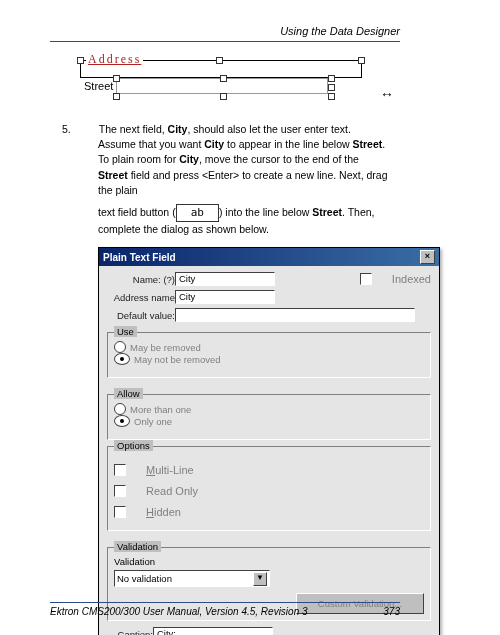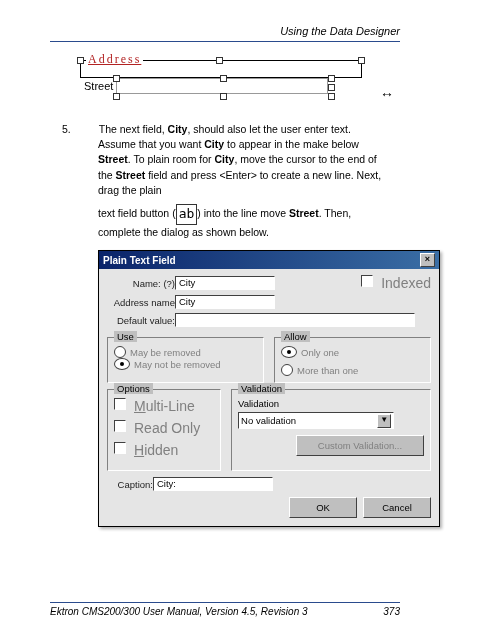--- a/index.html
+++ b/index.html
@@ -80,22 +80,22 @@
     font-size: 10.5px;
     line-height: 1.45;
     margin: 6px 10px 6px 30px;
     text-indent: -18px;
     padding-left: 18px;
   }
   .step-para .num { display: inline-block; width: 16px; }
   .inline-icon {
     display: inline-block;
     border: 1px solid #333;
-    padding: 0 2px;
-    font-size: 13px;
+    padding: 0 14px;
+    font-size: 11px;
     vertical-align: middle;
     font-family: monospace;
   }
   .step-para2 {
     font-size: 10.5px;
     line-height: 1.45;
     margin: 4px 10px 10px 48px;
   }
 
   
@@ -146,22 +146,22 @@
     height: 14px;
     padding: 0 3px;
     font-size: 9.5px;
     box-sizing: border-box;
   }
   .row .inp.w1 { width: 100px; }
   .row .inp.w2 { width: 240px; }
   .chk {
     display: inline-flex;
     align-items: flex-start;
-    gap: 8px;
-    font-size: 14px;
+    gap: 20px;
+    font-size: 11px;
   }
   .chk .box {
     width: 10px; height: 10px;
     border: 1px solid #404040;
     border-right-color: #fff;
     border-bottom-color: #fff;
     background: #fff;
     display: inline-block;
   }
   .rad {
@@ -196,23 +196,24 @@
   .groupbox .legend {
     position: absolute;
     top: -7px; left: 6px;
     background: #bfbfbf;
     padding: 0 3px;
     font-size: 9.5px;
   }
   .two-col {
     display: flex;
     gap: 10px;
+    flex-direction: column;
   }
   .two-col > div { flex: 1; }
-  .opt-col .chk { display: flex; margin-bottom: 6px; }
+  .opt-col .chk { display: flex; margin-bottom: 6px; margin-top: 9px; }
   .sel {
     border: 1px solid #404040;
     border-right-color: #fff;
     border-bottom-color: #fff;
     background: #fff;
     height: 15px;
     width: 150px;
     font-size: 9.5px;
     padding: 0 2px;
     display: flex;
@@ -287,24 +288,24 @@
     <div class="handle" style="left:248px;top:15px"></div>
     <div class="handle" style="left:33px;top:33px"></div>
     <div class="handle" style="left:140px;top:33px"></div>
     <div class="handle" style="left:248px;top:33px"></div>
     <div class="handle" style="left:248px;top:24px"></div>
     <div class="arrow-h">↔</div>
   </div>
 
   <p class="step-para">
     <span class="num">5.</span>
-    <span>The next field, </span><b>City</b><span>, should also let the user enter text. Assume that you want </span><b>City</b><span> to appear in the make below </span><b>Street</b><span>. To plain room for </span><b>City</b><span>, move the cursor to the end of the </span><b>Street</b><span> field and press &lt;Enter&gt; to create a new line. Next, drag the plain</span>
+    <span>The next field, </span><b>City</b><span>, should also let the user enter text. Assume that you want </span><b>City</b><span> to appear in the line below </span><b>Street</b><span>. To plain room for </span><b>City</b><span>, move the cursor to the end of the </span><b>Street</b><span> field and press &lt;Enter&gt; to create a new line. Next, drag the plain</span>
   </p>
   <p class="step-para2">
-    <span>text field button (</span><span class="inline-icon">ab</span><span>) into the line move </span><b>Street</b><span>. Then, complete the dialog as shown below.</span>
+    <span>text field button (</span><span class="inline-icon">ab</span><span>) into the line below </span><b>Street</b><span>. Then, complete the dialog as shown below.</span>
   </p>
 
   <div class="dialog">
     <div class="titlebar">
       <span>Plain Text Field</span>
       <span class="close">×</span>
     </div>
     <div class="dlg-body">
 
       <div class="row">
@@ -334,27 +335,27 @@
             <span class="circ"></span>
             <span class="dim">May be removed</span>
           </label>
           <label class="rad" style="display:flex;margin-bottom:6px">
             <span class="circ sel"></span>
             <span class="dim">May not be removed</span>
           </label>
         </div>
         <div class="groupbox">
           <span class="legend">Allow</span>
+          <label class="rad" style="display:flex">
+            <span class="circ"></span>
+            <span class="dim">More than one</span>
+          </label>
           <label class="rad" style="display:flex;margin-bottom:6px">
             <span class="circ sel"></span>
             <span class="dim">Only one</span>
-          </label>
-          <label class="rad" style="display:flex">
-            <span class="circ"></span>
-            <span class="dim">More than one</span>
           </label>
         </div>
       </div>
 
       <div class="two-col">
         <div class="groupbox opt-col" style="flex:0.7">
           <span class="legend">Options</span>
           <label class="chk">
             <span class="box"></span>
             <span class="dim"><span class="underline-letter">M</span>ulti-Line</span>

